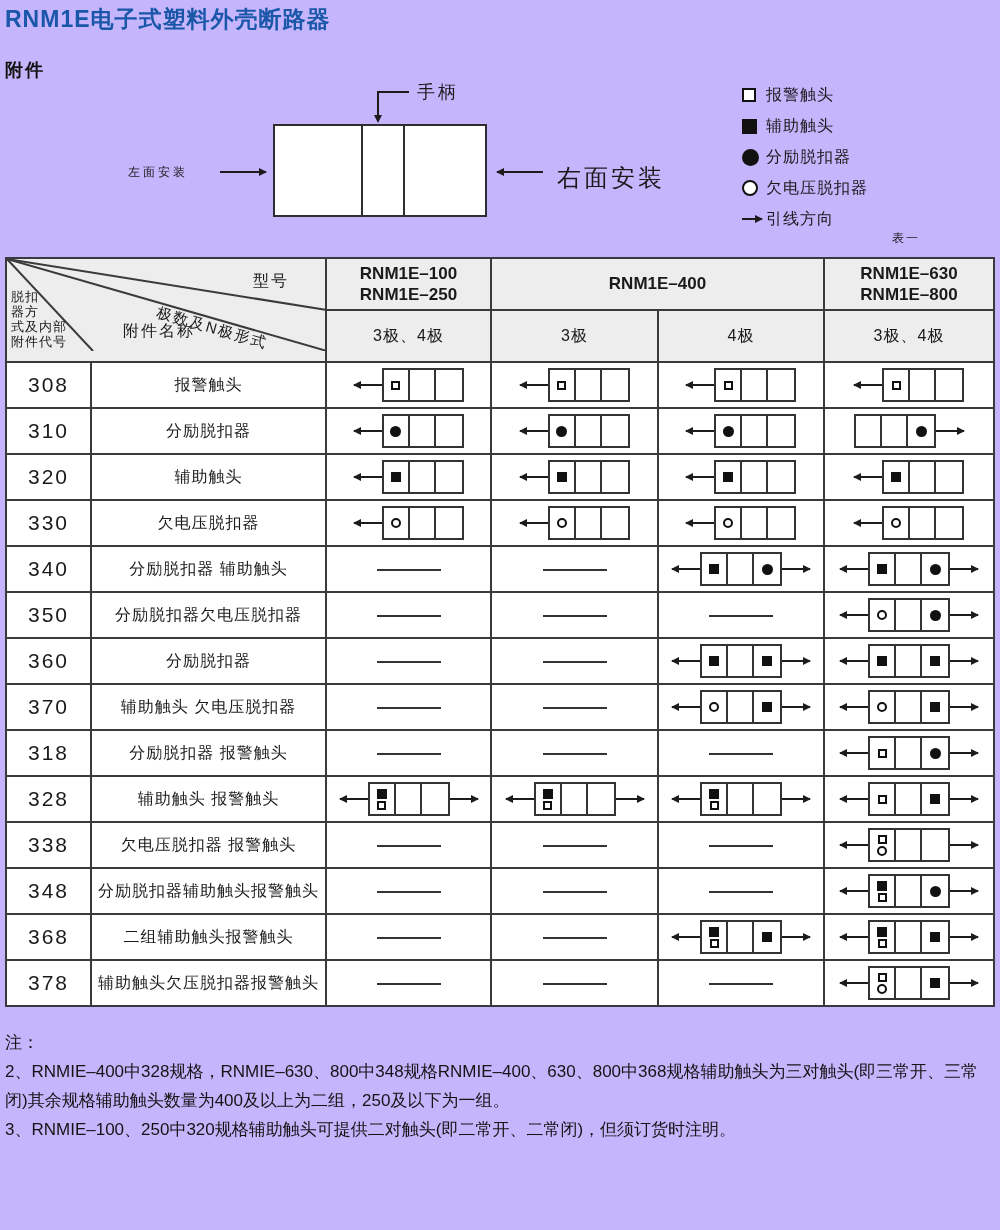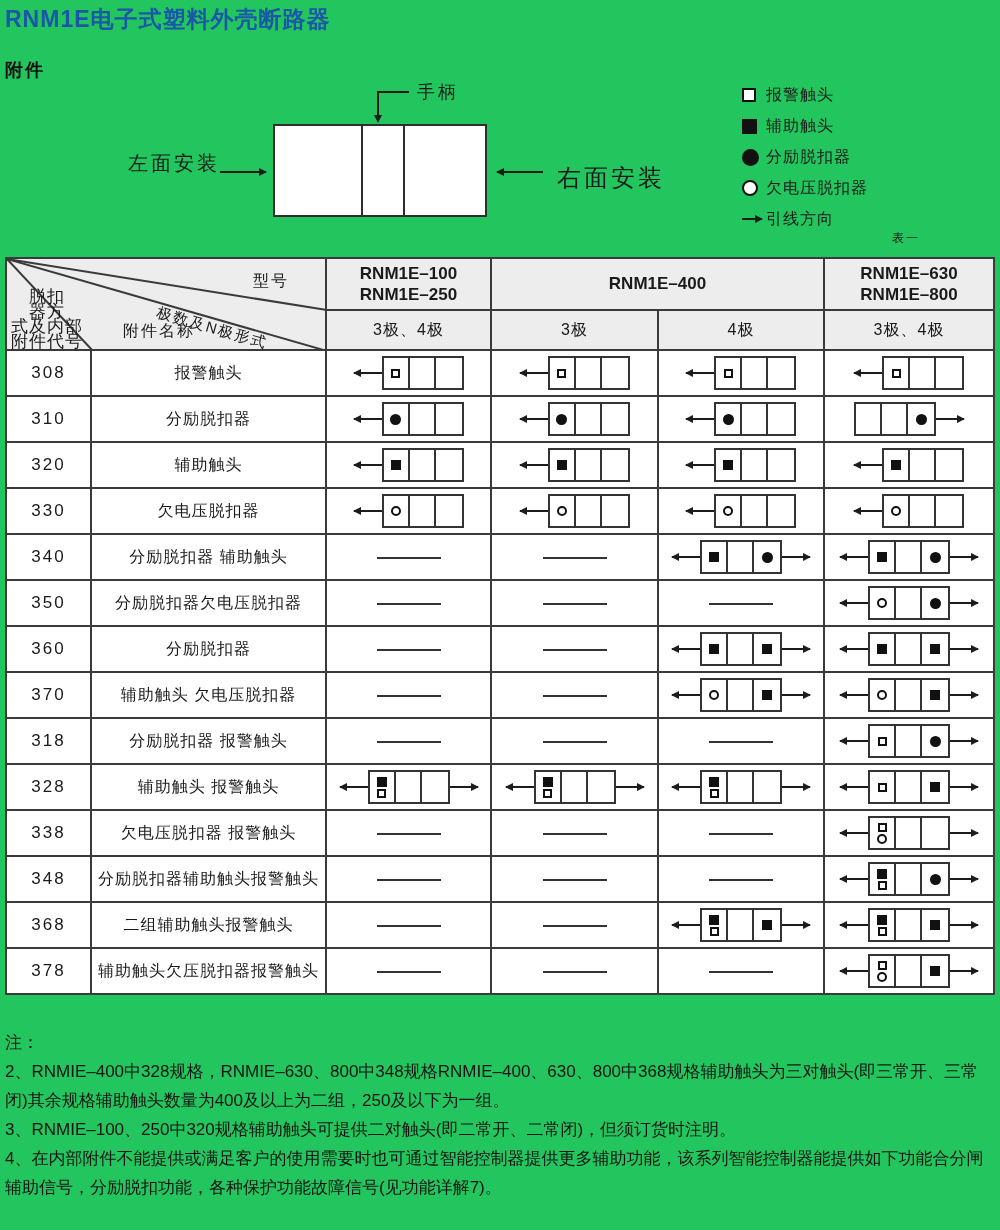--- a/index.html
+++ b/index.html
@@ -1,36 +1,36 @@
 <!DOCTYPE html>
 <html><head>
 <meta charset="utf-8">
 <style>
   * { box-sizing: border-box; margin: 0; padding: 0; }
   html,body { background:#fff; }
   body { font-family: "Liberation Sans", "DejaVu Sans", sans-serif; color:#1a1a1a; }
-  .page { position:relative; width:1000px; height:1230px; background:#22c55e; overflow:hidden; }
+  .page { position:relative; width:1000px; height:1230px; background:#c4b5fd; overflow:hidden; }
 
   
   .title { position:absolute; left:5px; top:4px; font-size:23px; font-weight:bold; color:#1B57A9; letter-spacing:1px; }
   .section-label { position:absolute; left:5px; top:58px; font-size:18px; font-weight:bold; color:#111; letter-spacing:2px; }
 
   
   .breaker-box { position:absolute; left:273px; top:124px; width:214px; height:93px; border:2px solid #2e2e2e; background:#fff; }
   .bdiv { position:absolute; top:0; width:2px; height:100%; background:#2e2e2e; }
   .bdiv.d1 { left:86px; } .bdiv.d2 { left:128px; }
 
   .hline { position:absolute; background:#1c1c1c; }
   .handle-h { left:377px; top:91px; width:32px; height:2px; }
   .handle-v { left:377px; top:91px; width:2px; height:25px; }
   .tri-down { position:absolute; left:374px; top:115px; width:0; height:0;
               border-left:4px solid transparent; border-right:4px solid transparent; border-top:8px solid #1c1c1c; }
   .handle-label { position:absolute; left:417px; top:80px; font-size:18px; letter-spacing:3px; }
 
-  .left-mount-label  { position:absolute; left:128px; top:150px; font-size:20px; letter-spacing:3px; }
+  .left-mount-label  { position:absolute; left:128px; top:164px; font-size:12px; letter-spacing:3px; }
   .right-mount-label { position:absolute; left:557px; top:162px; font-size:24px; letter-spacing:3px; }
 
   .harrow { display:inline-block; position:relative; height:2px; background:#1c1c1c; vertical-align:middle; }
   .harrow-right::after { content:''; position:absolute; right:-1px; top:-3px;
        border-left:8px solid #1c1c1c; border-top:4px solid transparent; border-bottom:4px solid transparent; }
   .harrow-left::before { content:''; position:absolute; left:-1px; top:-3px;
        border-right:8px solid #1c1c1c; border-top:4px solid transparent; border-bottom:4px solid transparent; }
   .mount-arrow { position:absolute; width:46px; }
   .ma-left  { left:220px; top:171px; }
   .ma-right { left:497px; top:171px; }
@@ -51,31 +51,31 @@
   .s-sqf { display:inline-block; width:10px; height:10px; background:#111; }
   .s-ci  { display:inline-block; width:10px; height:10px; border:2px solid #111; border-radius:50%; background:#fff; }
   .s-cif { display:inline-block; width:11px; height:11px; background:#111; border-radius:50%; }
 
   
   .table-label { position:absolute; left:892px; top:230px; font-size:12px; letter-spacing:2px; }
   table.acc { position:absolute; left:5px; top:257px; width:988px; border-collapse:collapse; table-layout:fixed; }
   table.acc th, table.acc td { border:2px solid #3a3a3a; padding:0; text-align:center; vertical-align:middle; }
   thead th { background:#ededed; font-size:17px; white-space:pre-line; line-height:1.25; }
   thead tr.r1 th { height:52px; font-weight:bold; }
-  thead tr.r2 th { height:40px; font-weight:normal; font-size:16px; letter-spacing:1px; }
+  thead tr.r2 th { height:52px; font-weight:normal; font-size:16px; letter-spacing:1px; }
   td.corner { background:#ededed; position:relative; padding:0; }
   td.corner svg { position:absolute; left:0; top:0; }
   .c-model { position:absolute; left:246px; top:12px; font-size:16px; letter-spacing:2px; }
   .c-poles { position:absolute; left:150px; top:44px; font-size:15px; letter-spacing:2px;
              transform:rotate(16deg); transform-origin:0 50%; white-space:nowrap; }
   .c-name  { position:absolute; left:116px; top:62px; font-size:16px; letter-spacing:2px; }
-  .c-code  { position:absolute; left:4px; top:30px; font-size:17px; line-height:15px; letter-spacing:1px;
-             white-space:pre-line; text-align:center; }
+  .c-code  { position:absolute; left:4px; top:30px; font-size:13px; line-height:15px; letter-spacing:1px;
+             white-space:pre-line; text-align:left; }
   tbody td { height:46px; background:#fff; font-size:16px; }
-  td.code { font-size:17px; letter-spacing:2px;margin-top:30px; }
+  td.code { font-size:21px; letter-spacing:2px;margin-top:30px; }
   td.name { letter-spacing:1px; }
 
   .dash { display:inline-block; width:64px; height:2px; background:#333; vertical-align:middle; }
 
   .wiring { display:flex; align-items:center; justify-content:center; }
   .wiring .harrow { width:28px; }
   .wbox { display:flex; border:2px solid #333; background:#fff; }
   .wcell { width:26px; height:30px; display:flex; flex-direction:column; align-items:center; justify-content:center;
            gap:2px; border-right:2px solid #333; }
   .wcell:last-child { border-right:none; }
@@ -707,17 +707,16 @@
           </td>
         </tr>
       </tbody>
   </table>
 
   <div class="notes">
     <div class="note-line">注：</div>
     <div id="notes-list">
         <div class="note-line">2、RNMIE–400中328规格，RNMIE–630、800中348规格RNMIE–400、630、800中368规格辅助触头为三对触头(即三常开、三常闭)其余规格辅助触头数量为400及以上为二组，250及以下为一组。</div>
         <div class="note-line">3、RNMIE–100、250中320规格辅助触头可提供二对触头(即二常开、二常闭)，但须订货时注明。</div>
-        <div class="note-line">4、在内部附件不能提供或满足客户的使用需要时也可通过智能控制器提供更多辅助功能，该系列智能控制器能提供如下功能合分闸辅助信号，分励脱扣功能，各种保护功能故障信号(见功能详解7)。</div>
       </div>
   </div>
 
 </div>
 
 </body></html>

